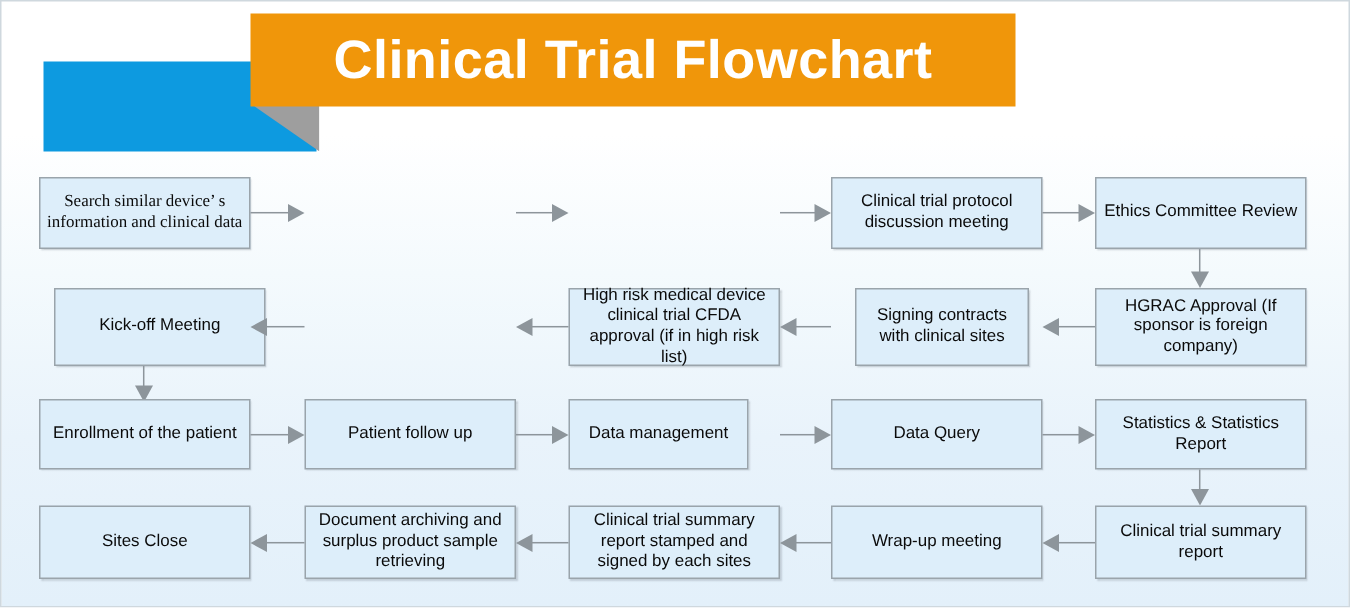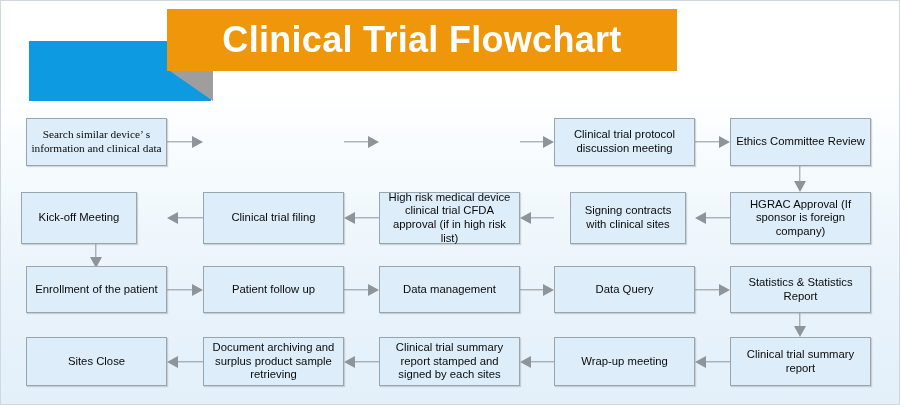--- a/index.html
+++ b/index.html
@@ -160,25 +160,22 @@
   <div class="conn" style="left:694px; top:135px; width:35px; height:12px;">
     <div class="line-h" style="width:25px;"></div>
     <div class="arrow-head arrow-right" style="left:24px; top:0;"></div>
   </div>
 
   <div class="conn" style="left:793px; top:165px; width:12px; height:26px;">
     <div class="line-v" style="height:17px;"></div>
     <div class="arrow-head arrow-down" style="left:0; top:15px;"></div>
   </div>
 
-  <div class="node" style="left:20px; top:191px; width:116px; height:52px;">
+  <div class="node" style="left:35px; top:191px; width:141px; height:52px;">
     <span>Kick-off Meeting</span>
-  </div>
-  <div class="node" style="left:202px; top:191px; width:141px; height:52px;">
-    <span>Clinical trial filing</span>
   </div>
   <div class="node" style="left:378px; top:191px; width:141px; height:52px;">
     <span>High risk medical device clinical trial CFDA approval (if in high risk list)</span>
   </div>
   <div class="node" style="left:569px; top:191px; width:116px; height:52px;">
     <span>Signing contracts with clinical sites</span>
   </div>
   <div class="node" style="left:729px; top:191px; width:141px; height:52px;">
     <span>HGRAC Approval (If sponsor is foreign company)</span>
   </div>
@@ -204,21 +201,21 @@
     <div class="line-v" style="height:15px;"></div>
     <div class="arrow-head arrow-down" style="left:0; top:13px;"></div>
   </div>
 
   <div class="node" style="left:25px; top:265px; width:141px; height:47px;">
     <span>Enrollment of the patient</span>
   </div>
   <div class="node" style="left:202px; top:265px; width:141px; height:47px;">
     <span>Patient follow up</span>
   </div>
-  <div class="node" style="left:378px; top:265px; width:141px; height:47px;">
+  <div class="node" style="left:378px; top:265px; width:120px; height:47px;">
     <span>Data management</span>
   </div>
   <div class="node" style="left:553px; top:265px; width:141px; height:47px;">
     <span>Data Query</span>
   </div>
   <div class="node" style="left:729px; top:265px; width:141px; height:47px;">
     <span>Statistics &amp; Statistics Report</span>
   </div>
 
   <div class="conn" style="left:166px; top:283px; width:36px; height:12px;">

